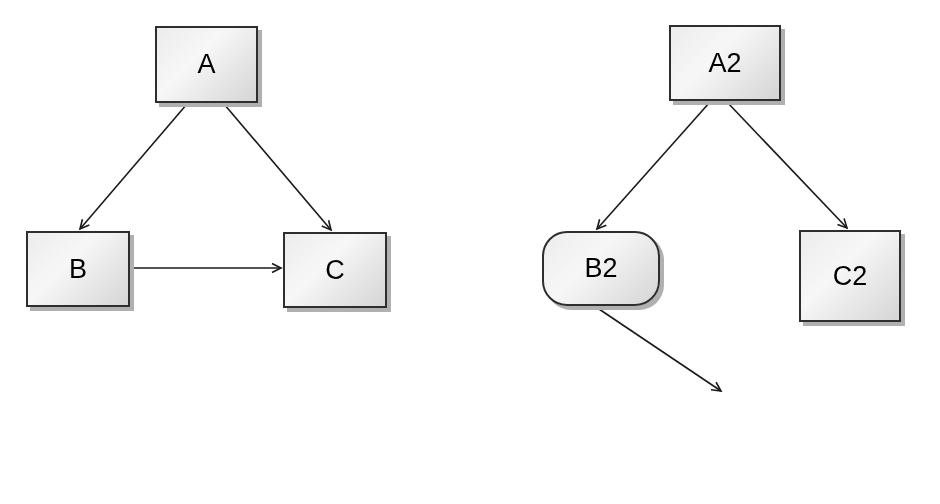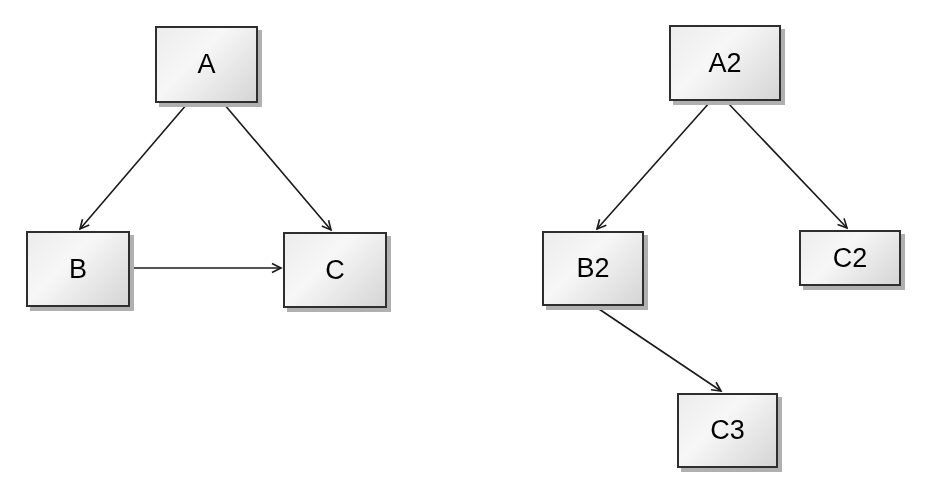--- a/index.html
+++ b/index.html
@@ -60,22 +60,19 @@
     </div>
     <div class="node" style="left: 26px; top: 231px; width: 104px; height: 76px;">
       <span class="node-label">B</span>
     </div>
     <div class="node" style="left: 283px; top: 232px; width: 104px; height: 76px;">
       <span class="node-label">C</span>
     </div>
     <div class="node" style="left: 669px; top: 25px; width: 112px; height: 76px;">
       <span class="node-label">A2</span>
     </div>
-    <div class="node" style="left: 542px; top: 231px; width: 102px; height: 75px;">
+    <div class="node" style="left: 542px; top: 231px; width: 118px; height: 75px; border-radius: 25px;">
       <span class="node-label">B2</span>
     </div>
-    <div class="node" style="left: 799px; top: 230px; width: 102px; height: 56px;">
+    <div class="node" style="left: 799px; top: 230px; width: 102px; height: 92px;">
       <span class="node-label">C2</span>
-    </div>
-    <div class="node" style="left: 677px; top: 393px; width: 101px; height: 75px;">
-      <span class="node-label">C3</span>
     </div>
   </div>
 
 </body></html>

